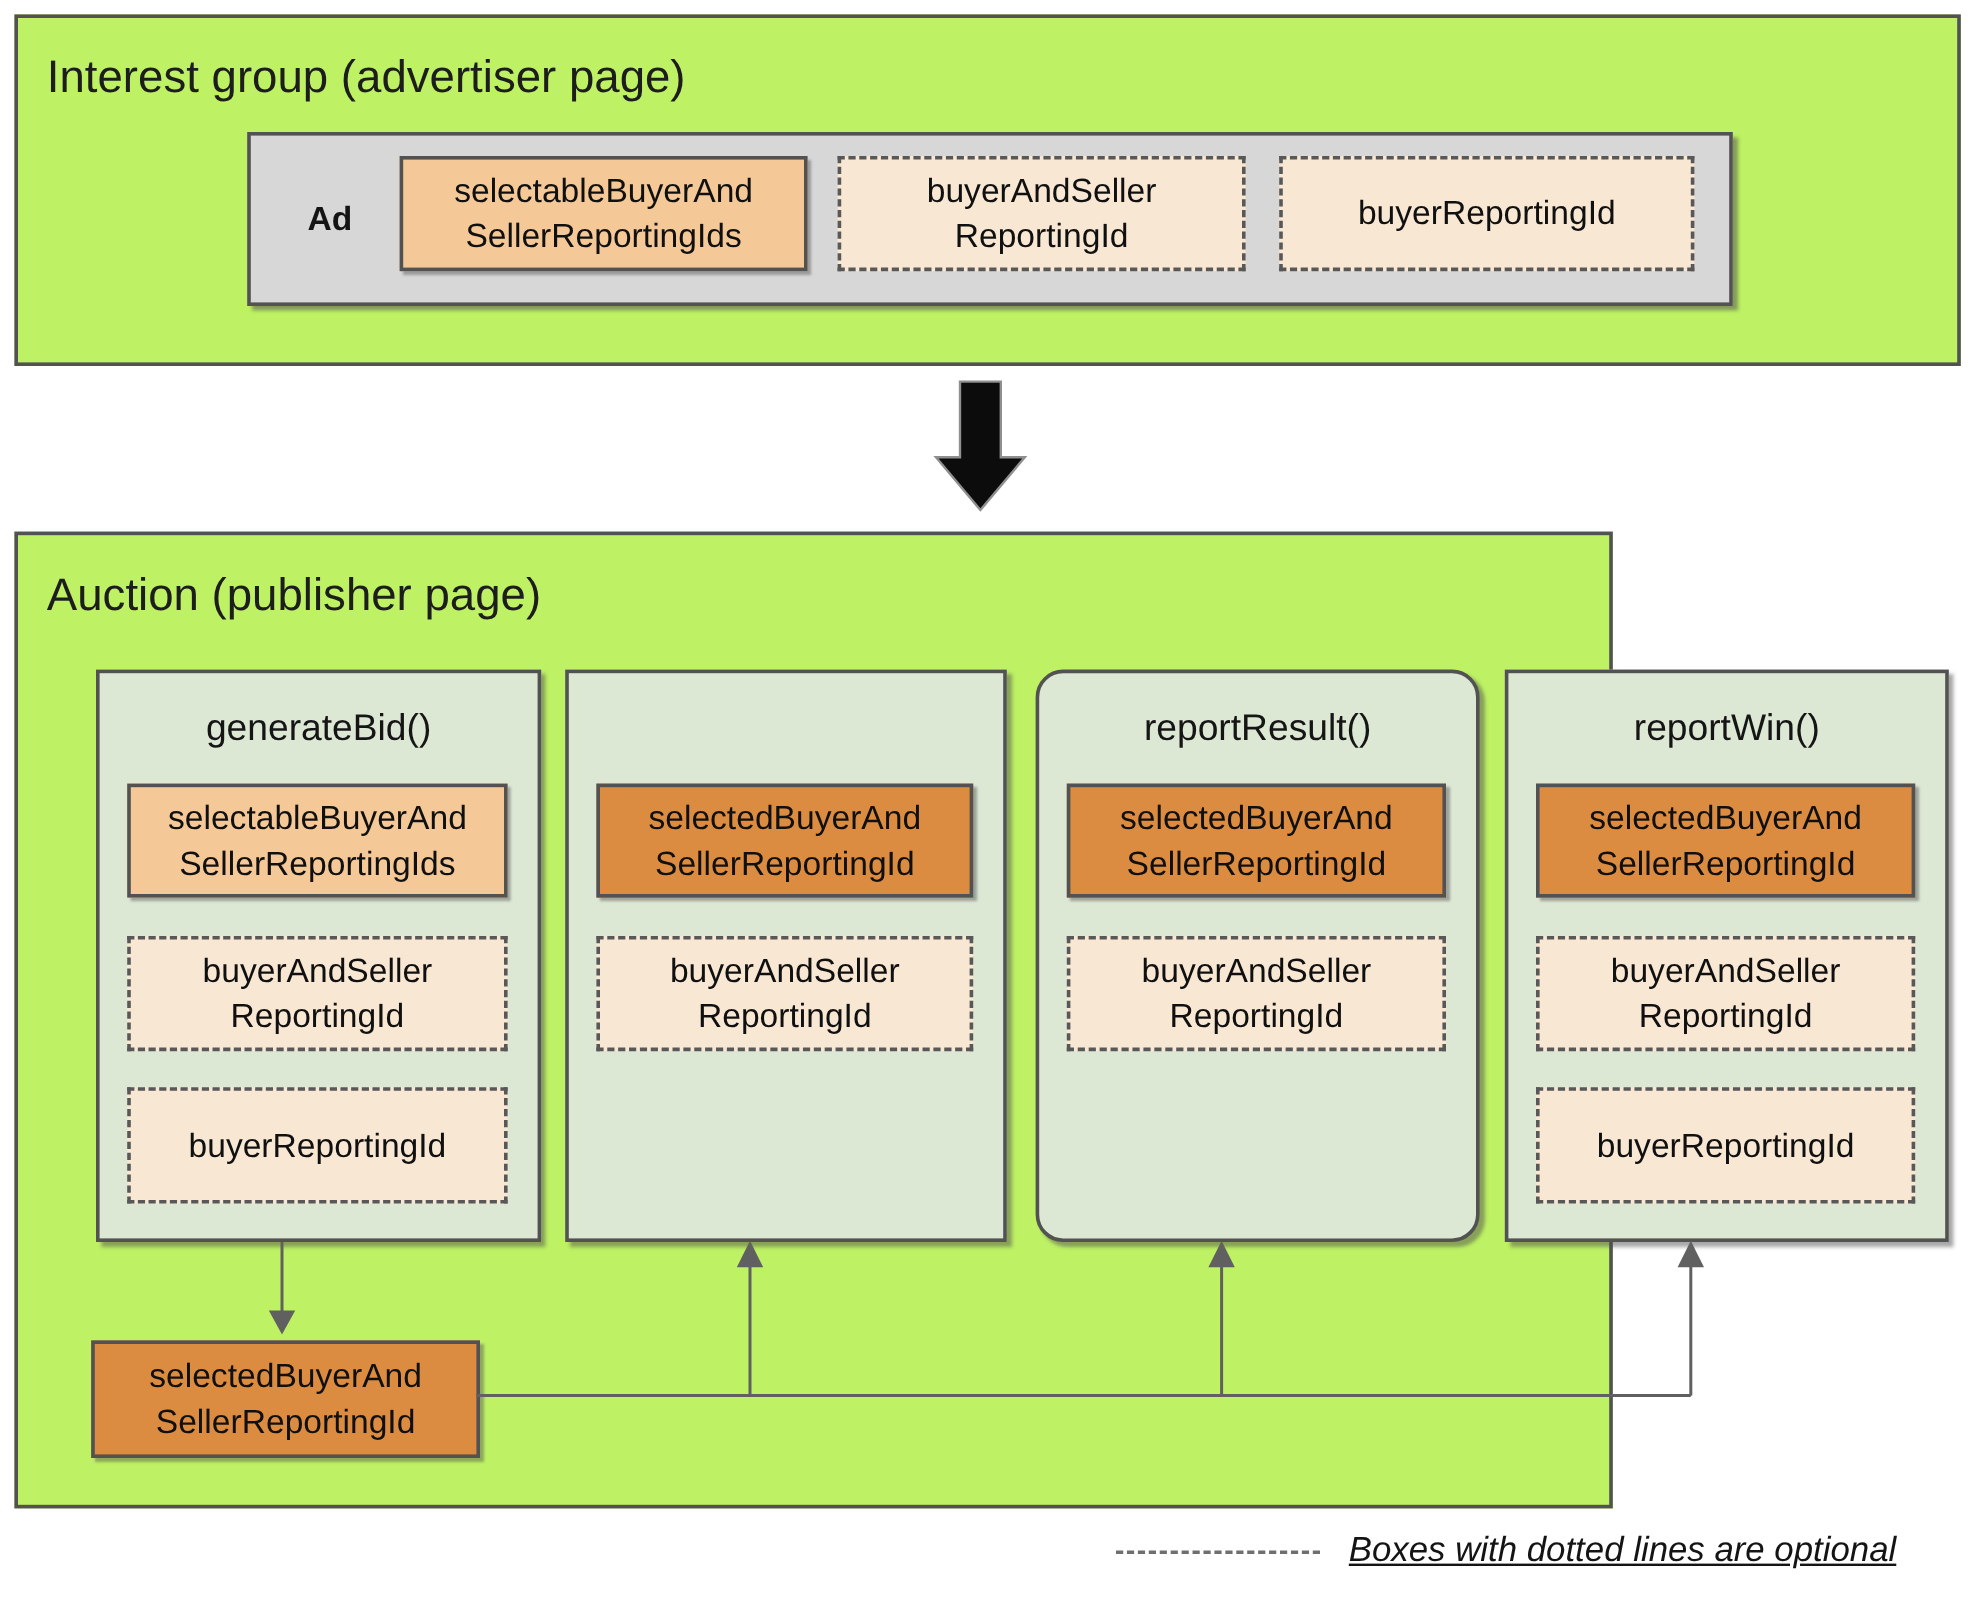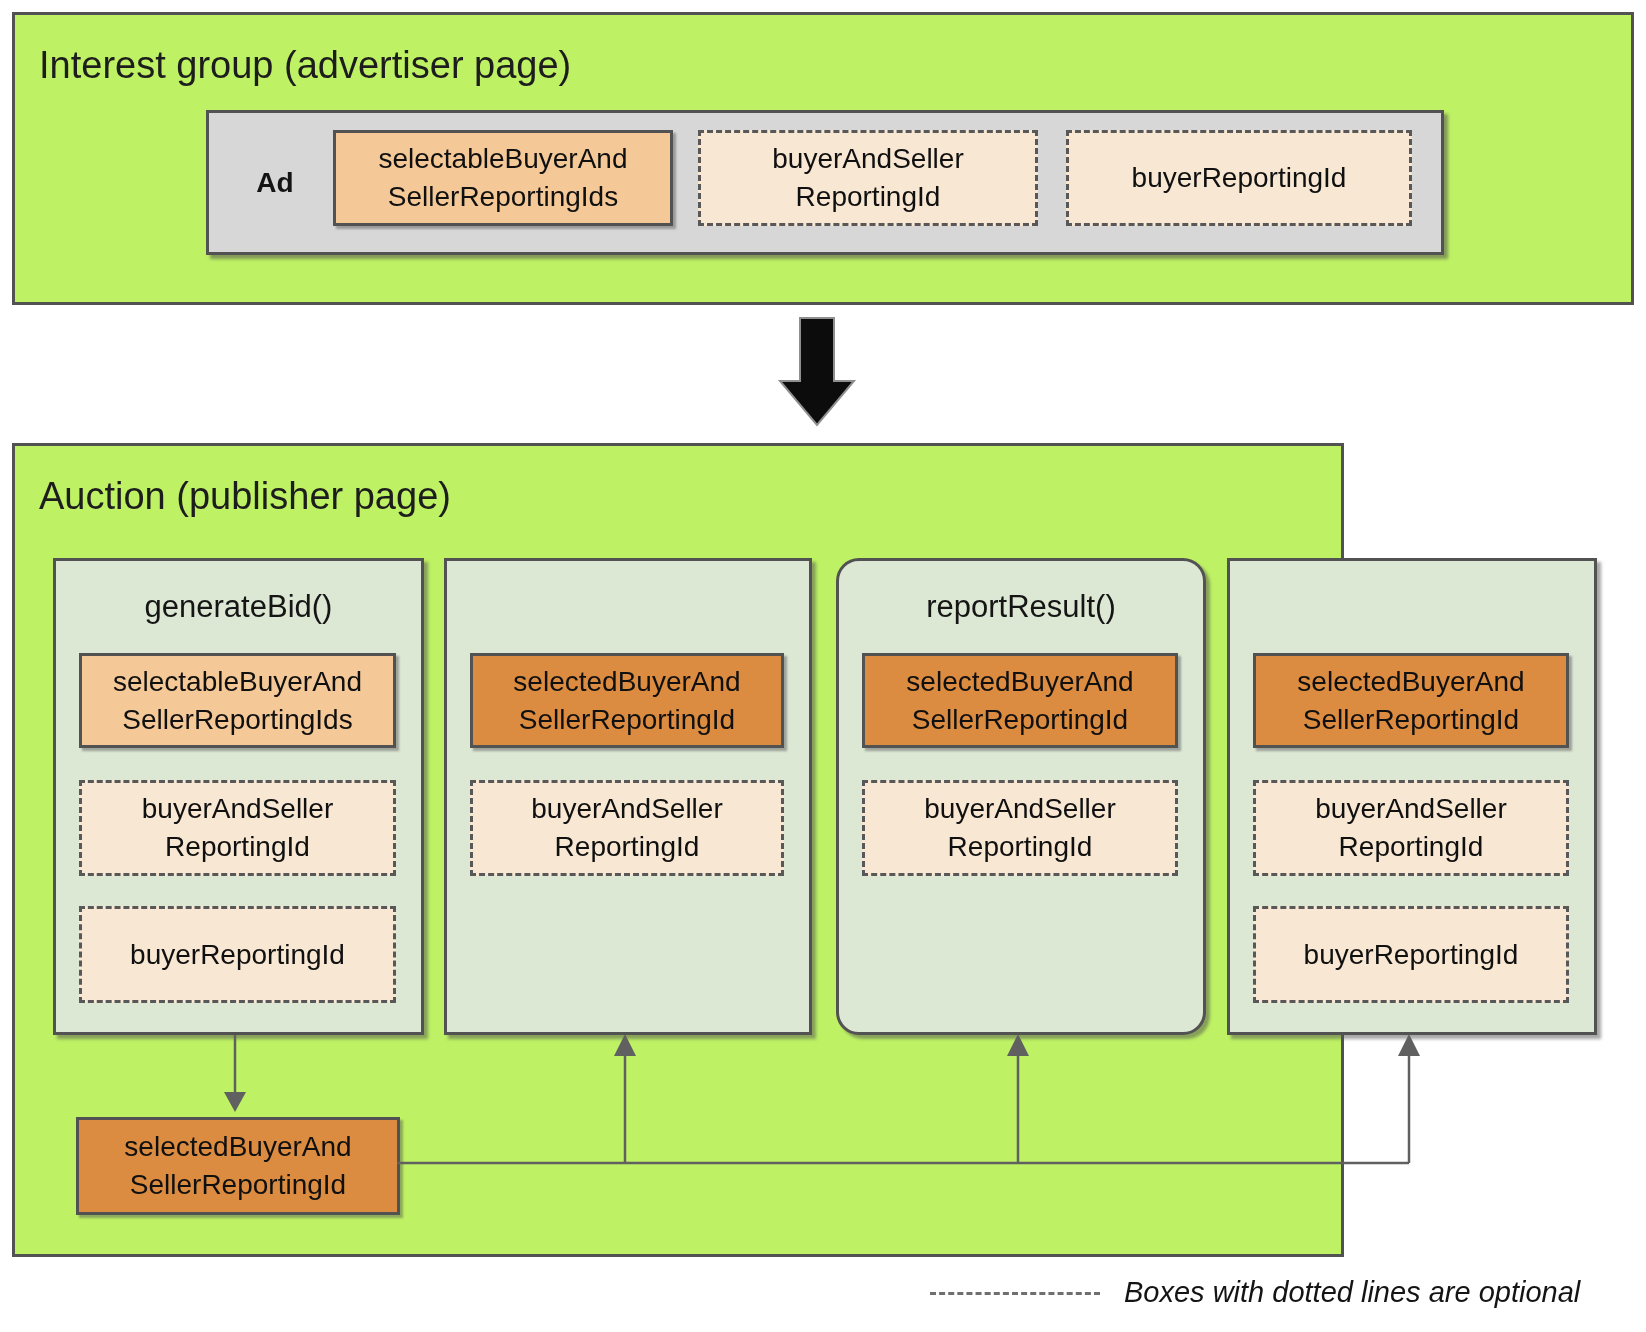--- a/index.html
+++ b/index.html
@@ -42,36 +42,37 @@
   .ig-box-0{left:124px;top:17px;width:340px;height:96px;}
   .ig-box-1{left:489px;top:17px;width:340px;height:96px;}
   .ig-box-2{left:857px;top:17px;width:346px;height:96px;}
   
   .big-arrow{position:absolute;left:770px;top:311px;}
   
   .fn-col{
     position:absolute;top:112px;height:477px;box-sizing:border-box;
     background:var(--c-green);border:3px solid var(--c-border);
     box-shadow:4px 4px 3px rgba(80,80,80,.5);
+    margin-left:27px;
   }
   .col-0{left:38px;width:371px;}
   .col-1{left:429px;width:368px;}
   .col-2{left:821px;width:370px;border-radius:23px;}
   .col-3{left:1212px;width:370px;}
   .fn-title{position:absolute;left:0;right:0;top:28px;text-align:center;font-size:31px;color:#151515;}
   .slot-0{left:23px;right:25px;top:92px;height:95px;}
   .slot-1{left:23px;right:25px;top:219px;height:96px;}
   .slot-2{left:23px;right:25px;top:345px;height:97px;}
   
   .output-box{left:61px;top:671px;width:324px;height:98px;}
   
   .connectors{position:absolute;left:0;top:0;width:1646px;height:1332px;pointer-events:none;}
   
   .legend-dash{position:absolute;left:930px;top:1292px;width:170px;height:0;border-top:3px dashed #6f6f6f;}
-  .legend-text{position:absolute;left:1124px;top:1276px;font-size:29px;font-style:italic;color:#141414;}
+  .legend-text{position:absolute;left:1124px;top:1276px;font-size:29px;font-style:italic;color:#141414;text-decoration:underline;}
 </style>
 </head>
 <body>
 
 <div class="canvas">
 
   <section class="frame frame-interest">
     <div class="frame-title">Interest group (advertiser page)</div>
     <div class="ad-container">
       <div class="ad-label">Ad</div>
@@ -108,20 +109,21 @@
 
     <div class="fn-col col-2">
       <div class="fn-title">reportResult()</div>
       <div class="node solid dark slot-0">selectedBuyerAnd
 SellerReportingId</div>
       <div class="node dashed slot-1">buyerAndSeller
 ReportingId</div>
     </div>
 
     <div class="fn-col col-3">
+      <div class="fn-title">reportWin()</div>
       <div class="node solid dark slot-0">selectedBuyerAnd
 SellerReportingId</div>
       <div class="node dashed slot-1">buyerAndSeller
 ReportingId</div>
       <div class="node dashed slot-2">buyerReportingId</div>
     </div>
 
     <div class="node solid dark output-box">selectedBuyerAnd
 SellerReportingId</div>
   </section>

